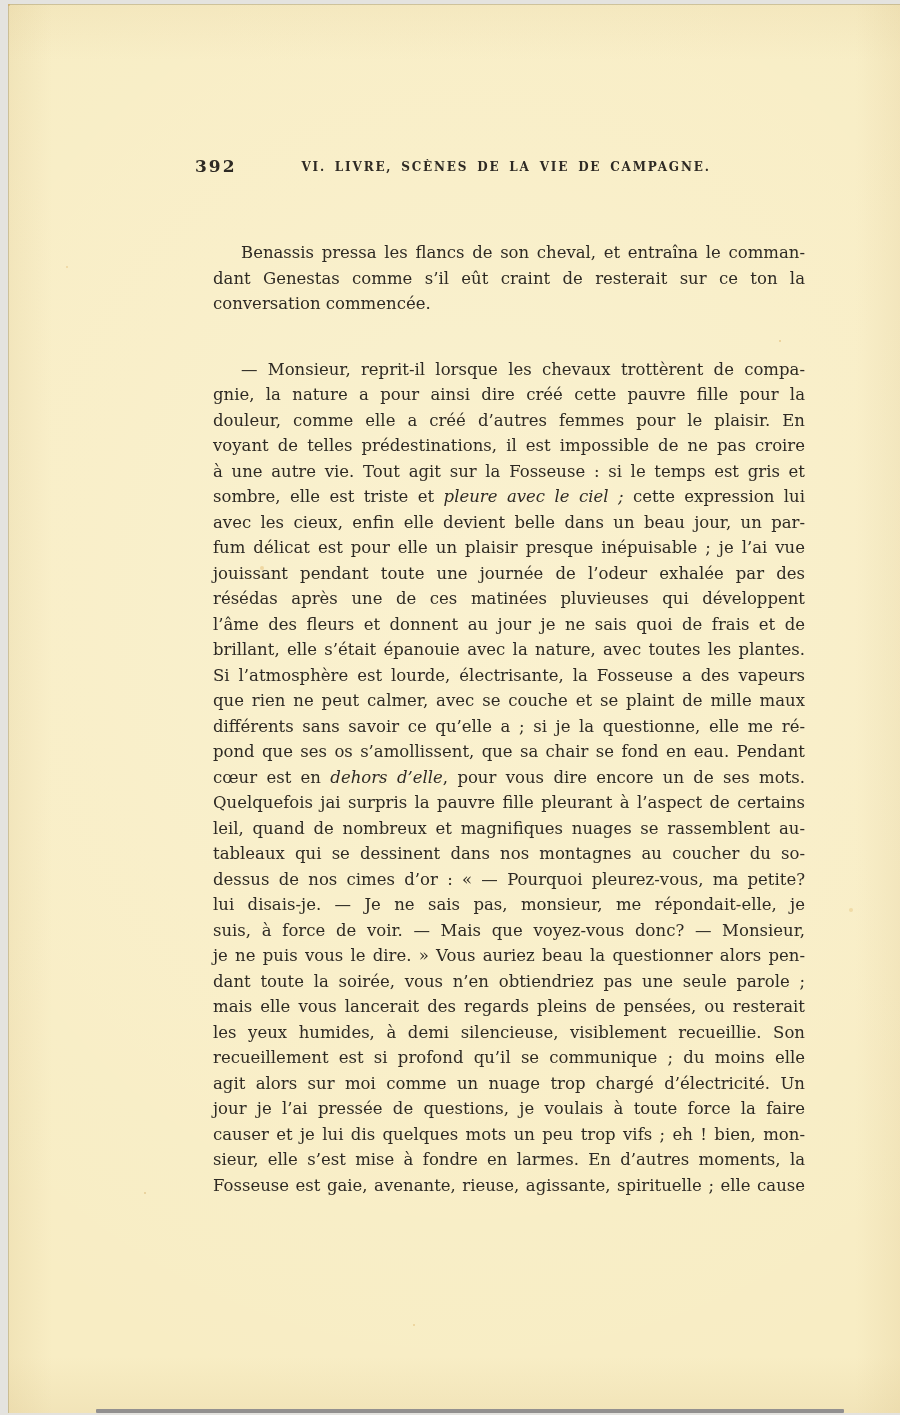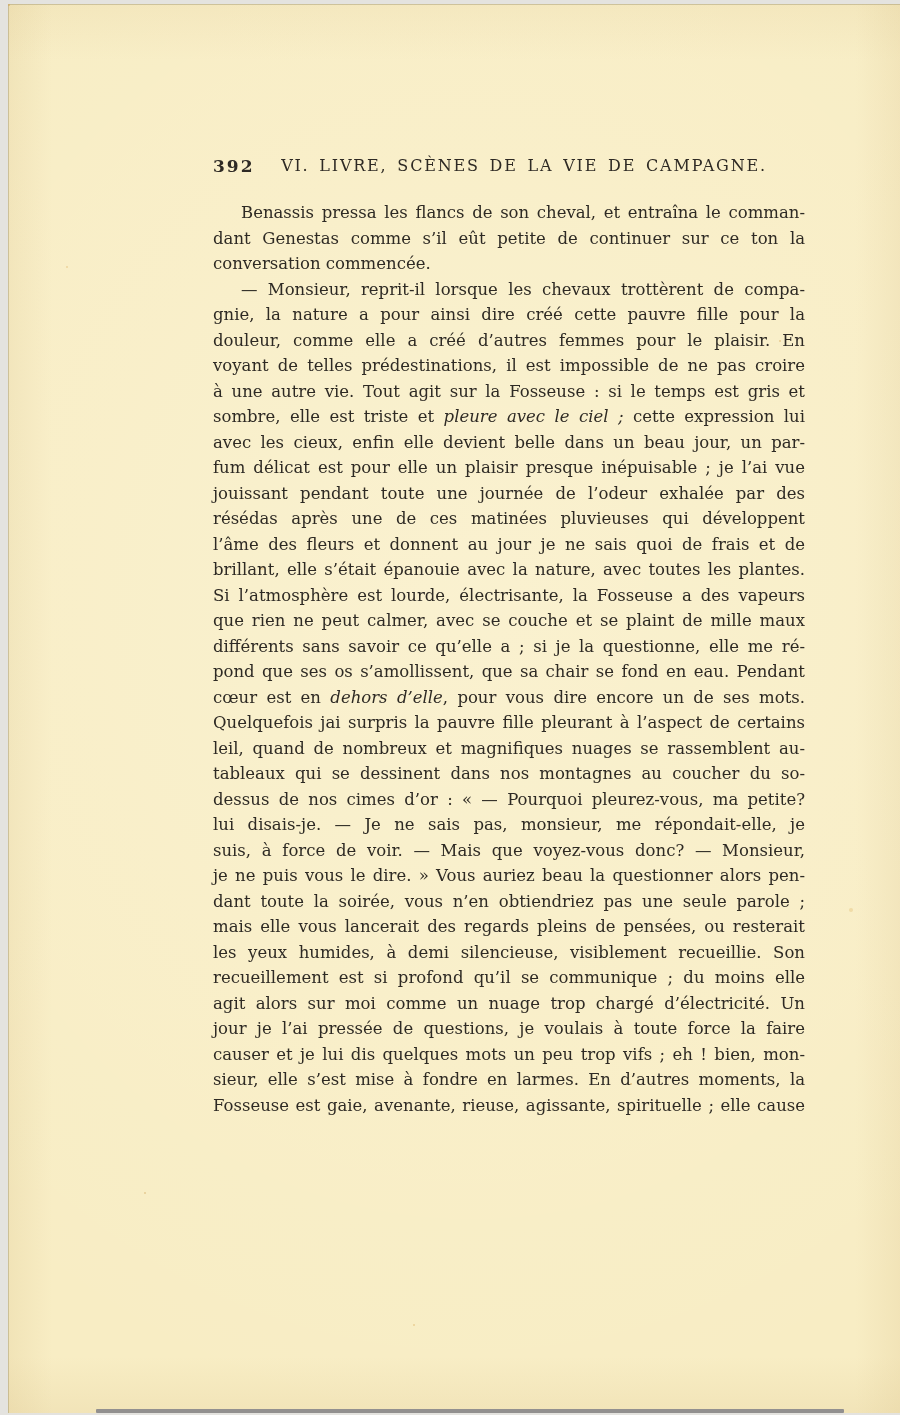--- a/index.html
+++ b/index.html
@@ -28,67 +28,67 @@
     box-shadow:
       622px 1079px 0 0 rgba(214,160,74,0.5),
       253px 563px 0 1px rgba(222,170,80,0.35),
       771px 336px 0 0 rgba(214,160,74,0.45),
       136px 1188px 0 0 rgba(200,150,70,0.4),
       842px 905px 0 1px rgba(222,176,90,0.3),
       405px 1320px 0 0 rgba(214,160,74,0.4),
       58px 262px 0 0 rgba(214,160,74,0.35);
   }
   .running-header{
-    position:absolute;left:205px;top:152px;width:592px;height:24px;
+    position:absolute;left:187px;top:152px;width:592px;height:24px;
     text-align:center;color:var(--ink,#2e2a24);
   }
   .pagenum{
     position:absolute;left:0;top:0;
     font-weight:bold;font-size:17px;letter-spacing:2px;
   }
   .runtitle{
     display:inline-block;
-    font-weight:normal;font-size:16px;letter-spacing:1.8px;
+    font-weight:bold;font-size:12px;letter-spacing:1.8px;
     word-spacing:3px;
     padding-left:30px;
   }
   .textblock{
     position:absolute;left:205px;top:196px;width:592px;
     color:var(--ink,#2e2a24);
     font-size:16.5px;
   }
   .line{
     height:25.5px;line-height:25.5px;
     text-align:justify;
     text-align-last:justify;
     white-space:normal;
     overflow:visible;
   }
   .line.end{text-align-last:left;}
-  .line.first{text-indent:28px;}
+  .line.first{text-indent:28px;margin-top:40px;}
   .line i, .line .it{font-style:italic;}
   .bottom-bar{
     position:absolute;left:88px;bottom:0px;width:748px;height:4px;
     background:var(--artifact,#87868b);
     opacity:0.9;border-radius:1px;
   }
 </style>
 </head>
 <body style="--paper: #f8edc4; --ink: #2e2a24; --artifact: #87868b; background: rgb(228, 227, 223);">
 
 <div class="scan">
   <div class="paper">
     <div class="speckles"></div>
     <div class="running-header">
       <span class="pagenum">392</span>
       <span class="runtitle">VI. LIVRE, SCÈNES DE LA VIE DE CAMPAGNE.</span>
     </div>
     <div class="textblock" id="textblock">
         <div class="line first"><span>Benassis pressa les flancs de son cheval, et entraîna le comman-</span></div>
-        <div class="line"><span>dant Genestas comme s’il eût petite de continuer sur ce ton la</span></div>
+        <div class="line"><span>dant Genestas comme s’il eût craint de resterait sur ce ton la</span></div>
         <div class="line end"><span>conversation commencée.</span></div>
         <div class="line first"><span>— Monsieur, reprit-il lorsque les chevaux trottèrent de compa-</span></div>
         <div class="line"><span>gnie, la nature a pour ainsi dire créé cette pauvre fille pour la</span></div>
         <div class="line"><span>douleur, comme elle a créé d’autres femmes pour le plaisir. En</span></div>
         <div class="line"><span>voyant de telles prédestinations, il est impossible de ne pas croire</span></div>
         <div class="line"><span>à une autre vie. Tout agit sur la Fosseuse : si le temps est gris et</span></div>
         <div class="line"><span>sombre, elle est triste et </span><span class="it">pleure avec le ciel ;</span><span> cette expression lui</span></div>
         <div class="line"><span>avec les cieux, enfin elle devient belle dans un beau jour, un par-</span></div>
         <div class="line"><span>fum délicat est pour elle un plaisir presque inépuisable ; je l’ai vue</span></div>
         <div class="line"><span>jouissant pendant toute une journée de l’odeur exhalée par des</span></div>

